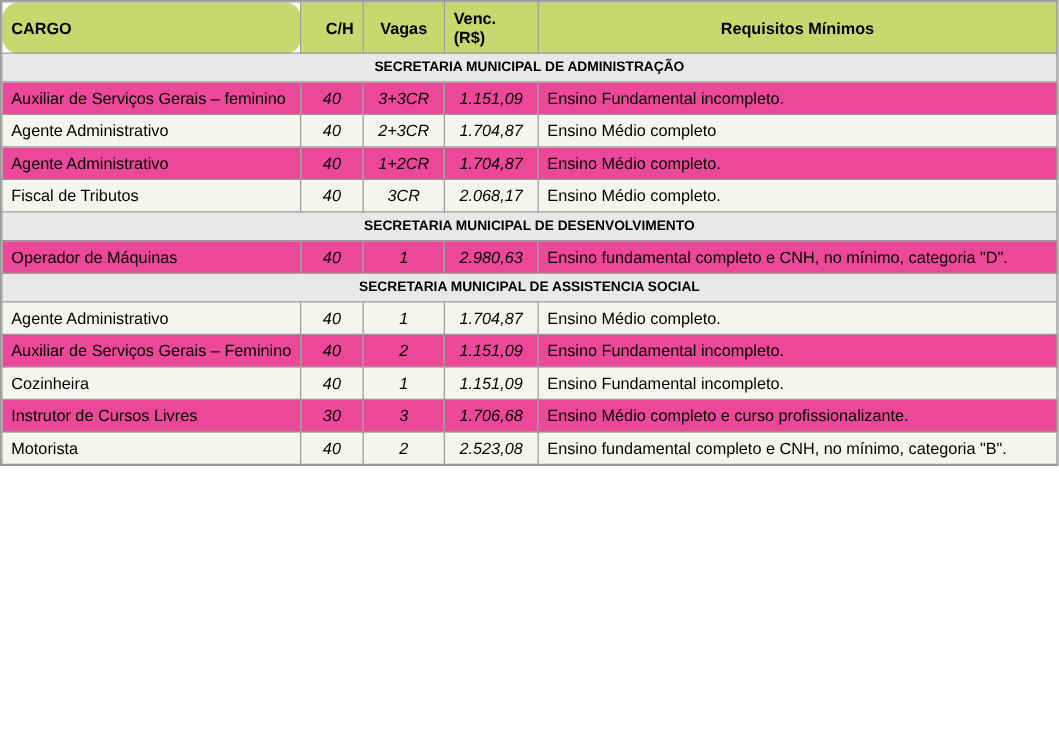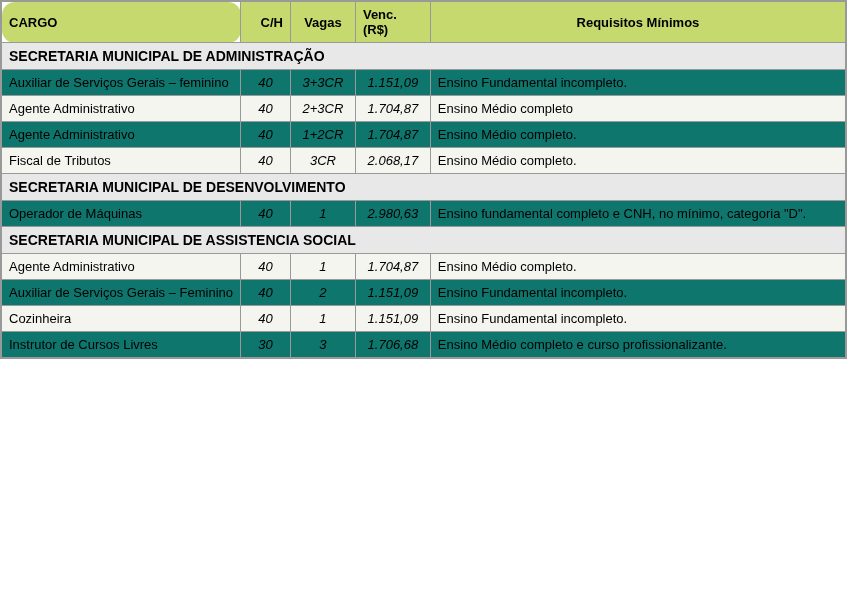--- a/index.html
+++ b/index.html
@@ -27,25 +27,25 @@
       font-weight: bold;
       text-align: center;
     }
     thead th.cargo-header {
       text-align: left;
       border-radius: 13px;
     }
     .section-header td {
       background-color: #e8e8e8;
       font-weight: bold;
-      text-align: left;
-      font-size: 14px;
+      text-align: center;
+      font-size: 11px;
     }
     .odd-row {
-      background-color: #0f766e;
+      background-color: #ec4899;
     }
     .even-row {
       background-color: #f5f5f0;
     }
     .center {
       text-align: center;
       font-style: italic;
     }
     .col-cargo { width: 240px; }
     .col-ch { width: 50px; text-align: right; }
@@ -133,15 +133,22 @@
           <td class="center">1.151,09</td>
           <td>Ensino Fundamental incompleto.</td>
         </tr>
         <tr class="odd-row">
           <td>Instrutor de Cursos Livres</td>
           <td class="center">30</td>
           <td class="center">3</td>
           <td class="center">1.706,68</td>
           <td>Ensino Médio completo e curso profissionalizante.</td>
         </tr>
+        <tr class="even-row">
+          <td>Motorista</td>
+          <td class="center">40</td>
+          <td class="center">2</td>
+          <td class="center">2.523,08</td>
+          <td>Ensino fundamental completo e CNH, no mínimo, categoria "B".</td>
+        </tr>
       </tbody>
   </table>
 </div>
 
 </body></html>

